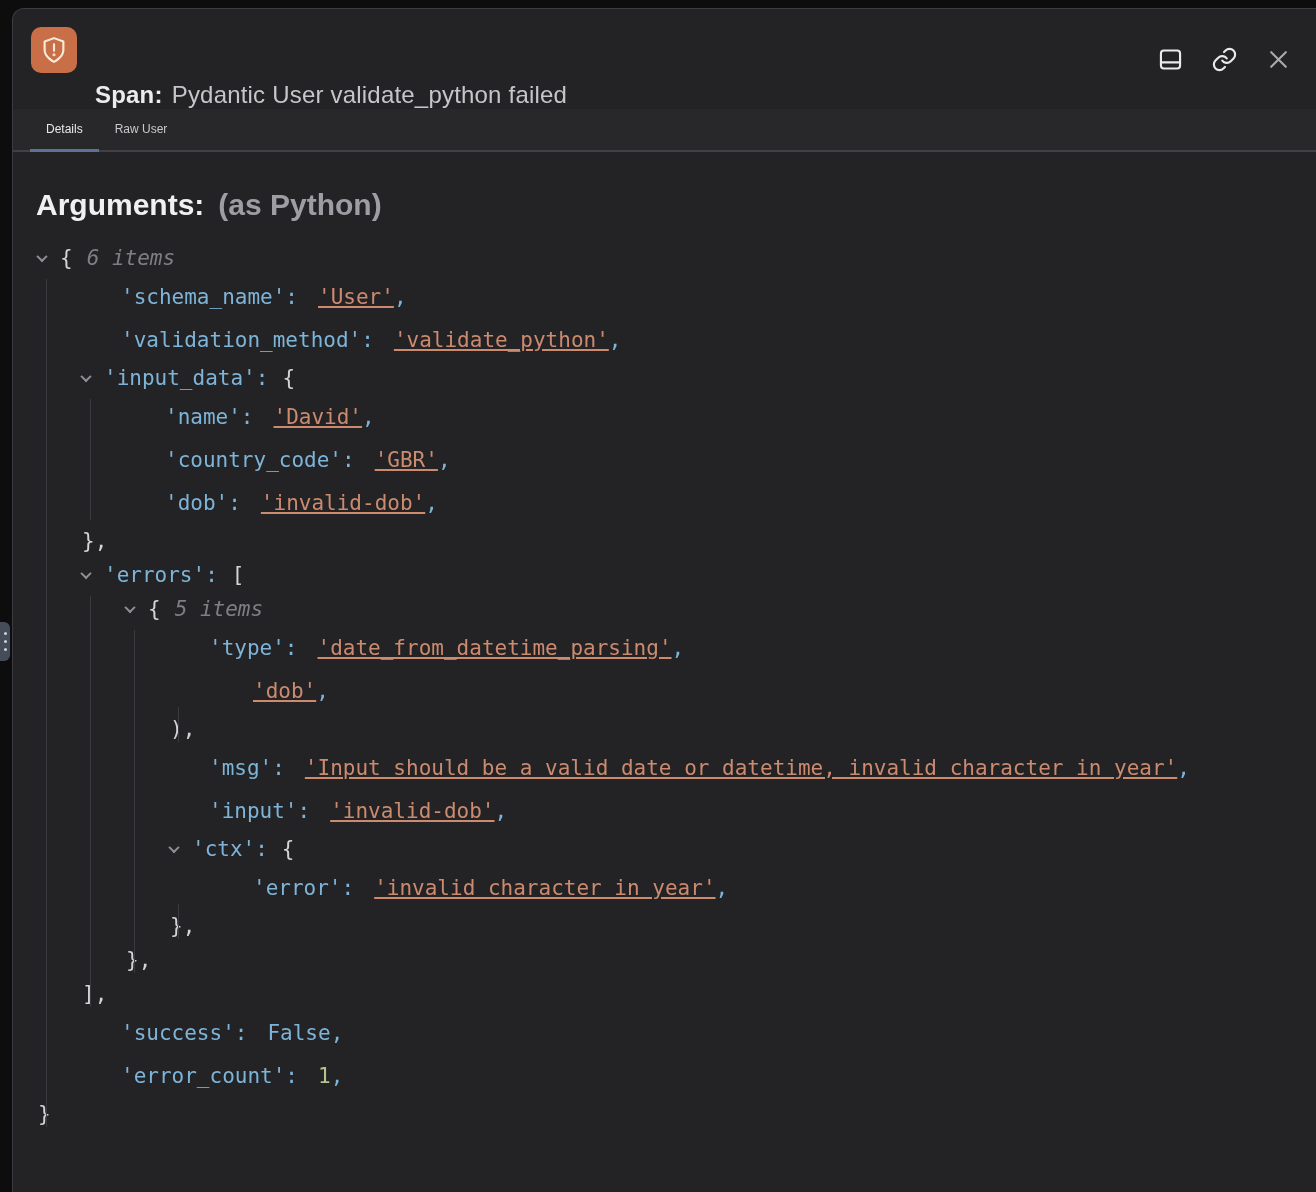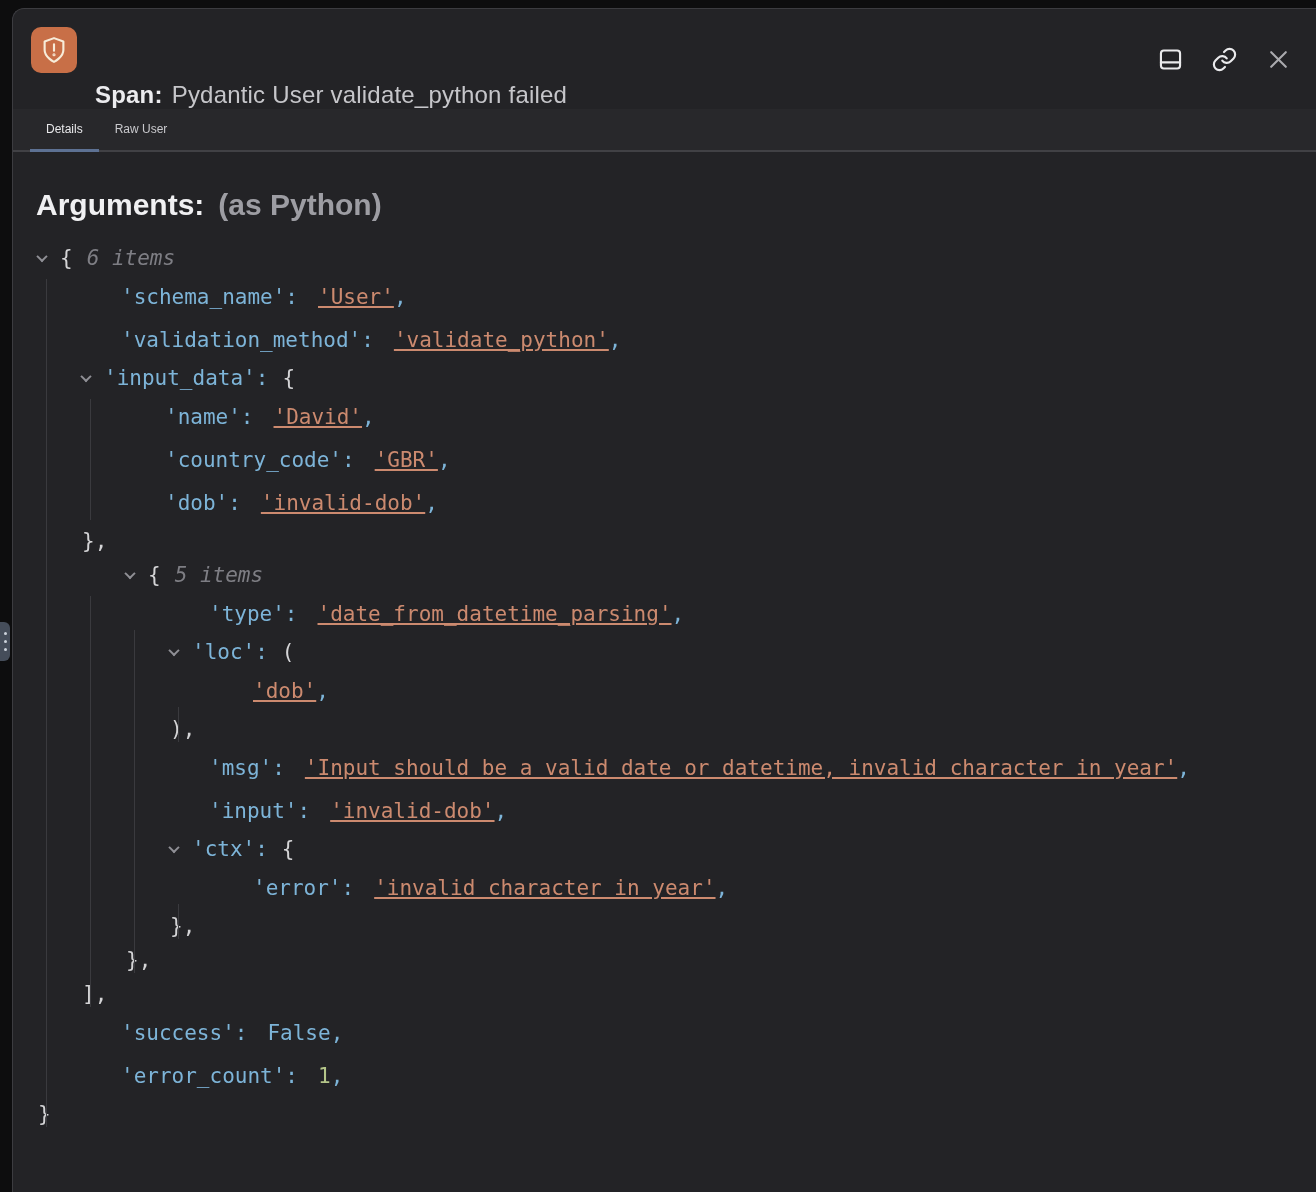--- a/index.html
+++ b/index.html
@@ -128,23 +128,23 @@
       <div class="guide" style="left:165px; top:663px; height:35px;"></div>
       <div>
           <div class="trow struct"><span class="spacer" style="width: 25px;"></span><span class="chev"><i></i></span><span class="punct">{</span><span class="count gap">6 items</span></div>
           <div class="trow leaf"><span class="spacer" style="width: 69px;"></span><span class="key">'schema_name':</span><span class="val str gap2">'User'</span><span class="comma">,</span></div>
           <div class="trow leaf"><span class="spacer" style="width: 69px;"></span><span class="key">'validation_method':</span><span class="val str gap2">'validate_python'</span><span class="comma">,</span></div>
           <div class="trow struct"><span class="spacer" style="width: 69px;"></span><span class="chev"><i></i></span><span class="key">'input_data':</span><span class="punct gap">{</span></div>
           <div class="trow leaf"><span class="spacer" style="width: 113px;"></span><span class="key">'name':</span><span class="val str gap2">'David'</span><span class="comma">,</span></div>
           <div class="trow leaf"><span class="spacer" style="width: 113px;"></span><span class="key">'country_code':</span><span class="val str gap2">'GBR'</span><span class="comma">,</span></div>
           <div class="trow leaf"><span class="spacer" style="width: 113px;"></span><span class="key">'dob':</span><span class="val str gap2">'invalid-dob'</span><span class="comma">,</span></div>
           <div class="trow struct"><span class="spacer" style="width: 69px;"></span><span class="punct">},</span></div>
+          <div class="trow struct"><span class="spacer" style="width: 69px;"></span><span class="chev"><i></i></span><span class="key">'errors':</span><span class="punct gap">[</span></div>
           <div class="trow struct"><span class="spacer" style="width: 113px;"></span><span class="chev"><i></i></span><span class="punct">{</span><span class="count gap">5 items</span></div>
           <div class="trow leaf"><span class="spacer" style="width: 157px;"></span><span class="key">'type':</span><span class="val str gap2">'date_from_datetime_parsing'</span><span class="comma">,</span></div>
-          <div class="trow struct"><span class="spacer" style="width: 157px;"></span><span class="chev"><i></i></span><span class="key">'loc':</span><span class="punct gap">(</span></div>
           <div class="trow leaf"><span class="spacer" style="width: 201px;"></span><span class="val str">'dob'</span><span class="comma">,</span></div>
           <div class="trow struct"><span class="spacer" style="width: 157px;"></span><span class="punct">),</span></div>
           <div class="trow leaf"><span class="spacer" style="width: 157px;"></span><span class="key">'msg':</span><span class="val str gap2">'Input should be a valid date or datetime, invalid character in year'</span><span class="comma">,</span></div>
           <div class="trow leaf"><span class="spacer" style="width: 157px;"></span><span class="key">'input':</span><span class="val str gap2">'invalid-dob'</span><span class="comma">,</span></div>
           <div class="trow struct"><span class="spacer" style="width: 157px;"></span><span class="chev"><i></i></span><span class="key">'ctx':</span><span class="punct gap">{</span></div>
           <div class="trow leaf"><span class="spacer" style="width: 201px;"></span><span class="key">'error':</span><span class="val str gap2">'invalid character in year'</span><span class="comma">,</span></div>
           <div class="trow struct"><span class="spacer" style="width: 157px;"></span><span class="punct">},</span></div>
           <div class="trow struct"><span class="spacer" style="width: 113px;"></span><span class="punct">},</span></div>
           <div class="trow struct"><span class="spacer" style="width: 69px;"></span><span class="punct">],</span></div>
           <div class="trow leaf"><span class="spacer" style="width: 69px;"></span><span class="key">'success':</span><span class="val bool gap2">False</span><span class="comma">,</span></div>

